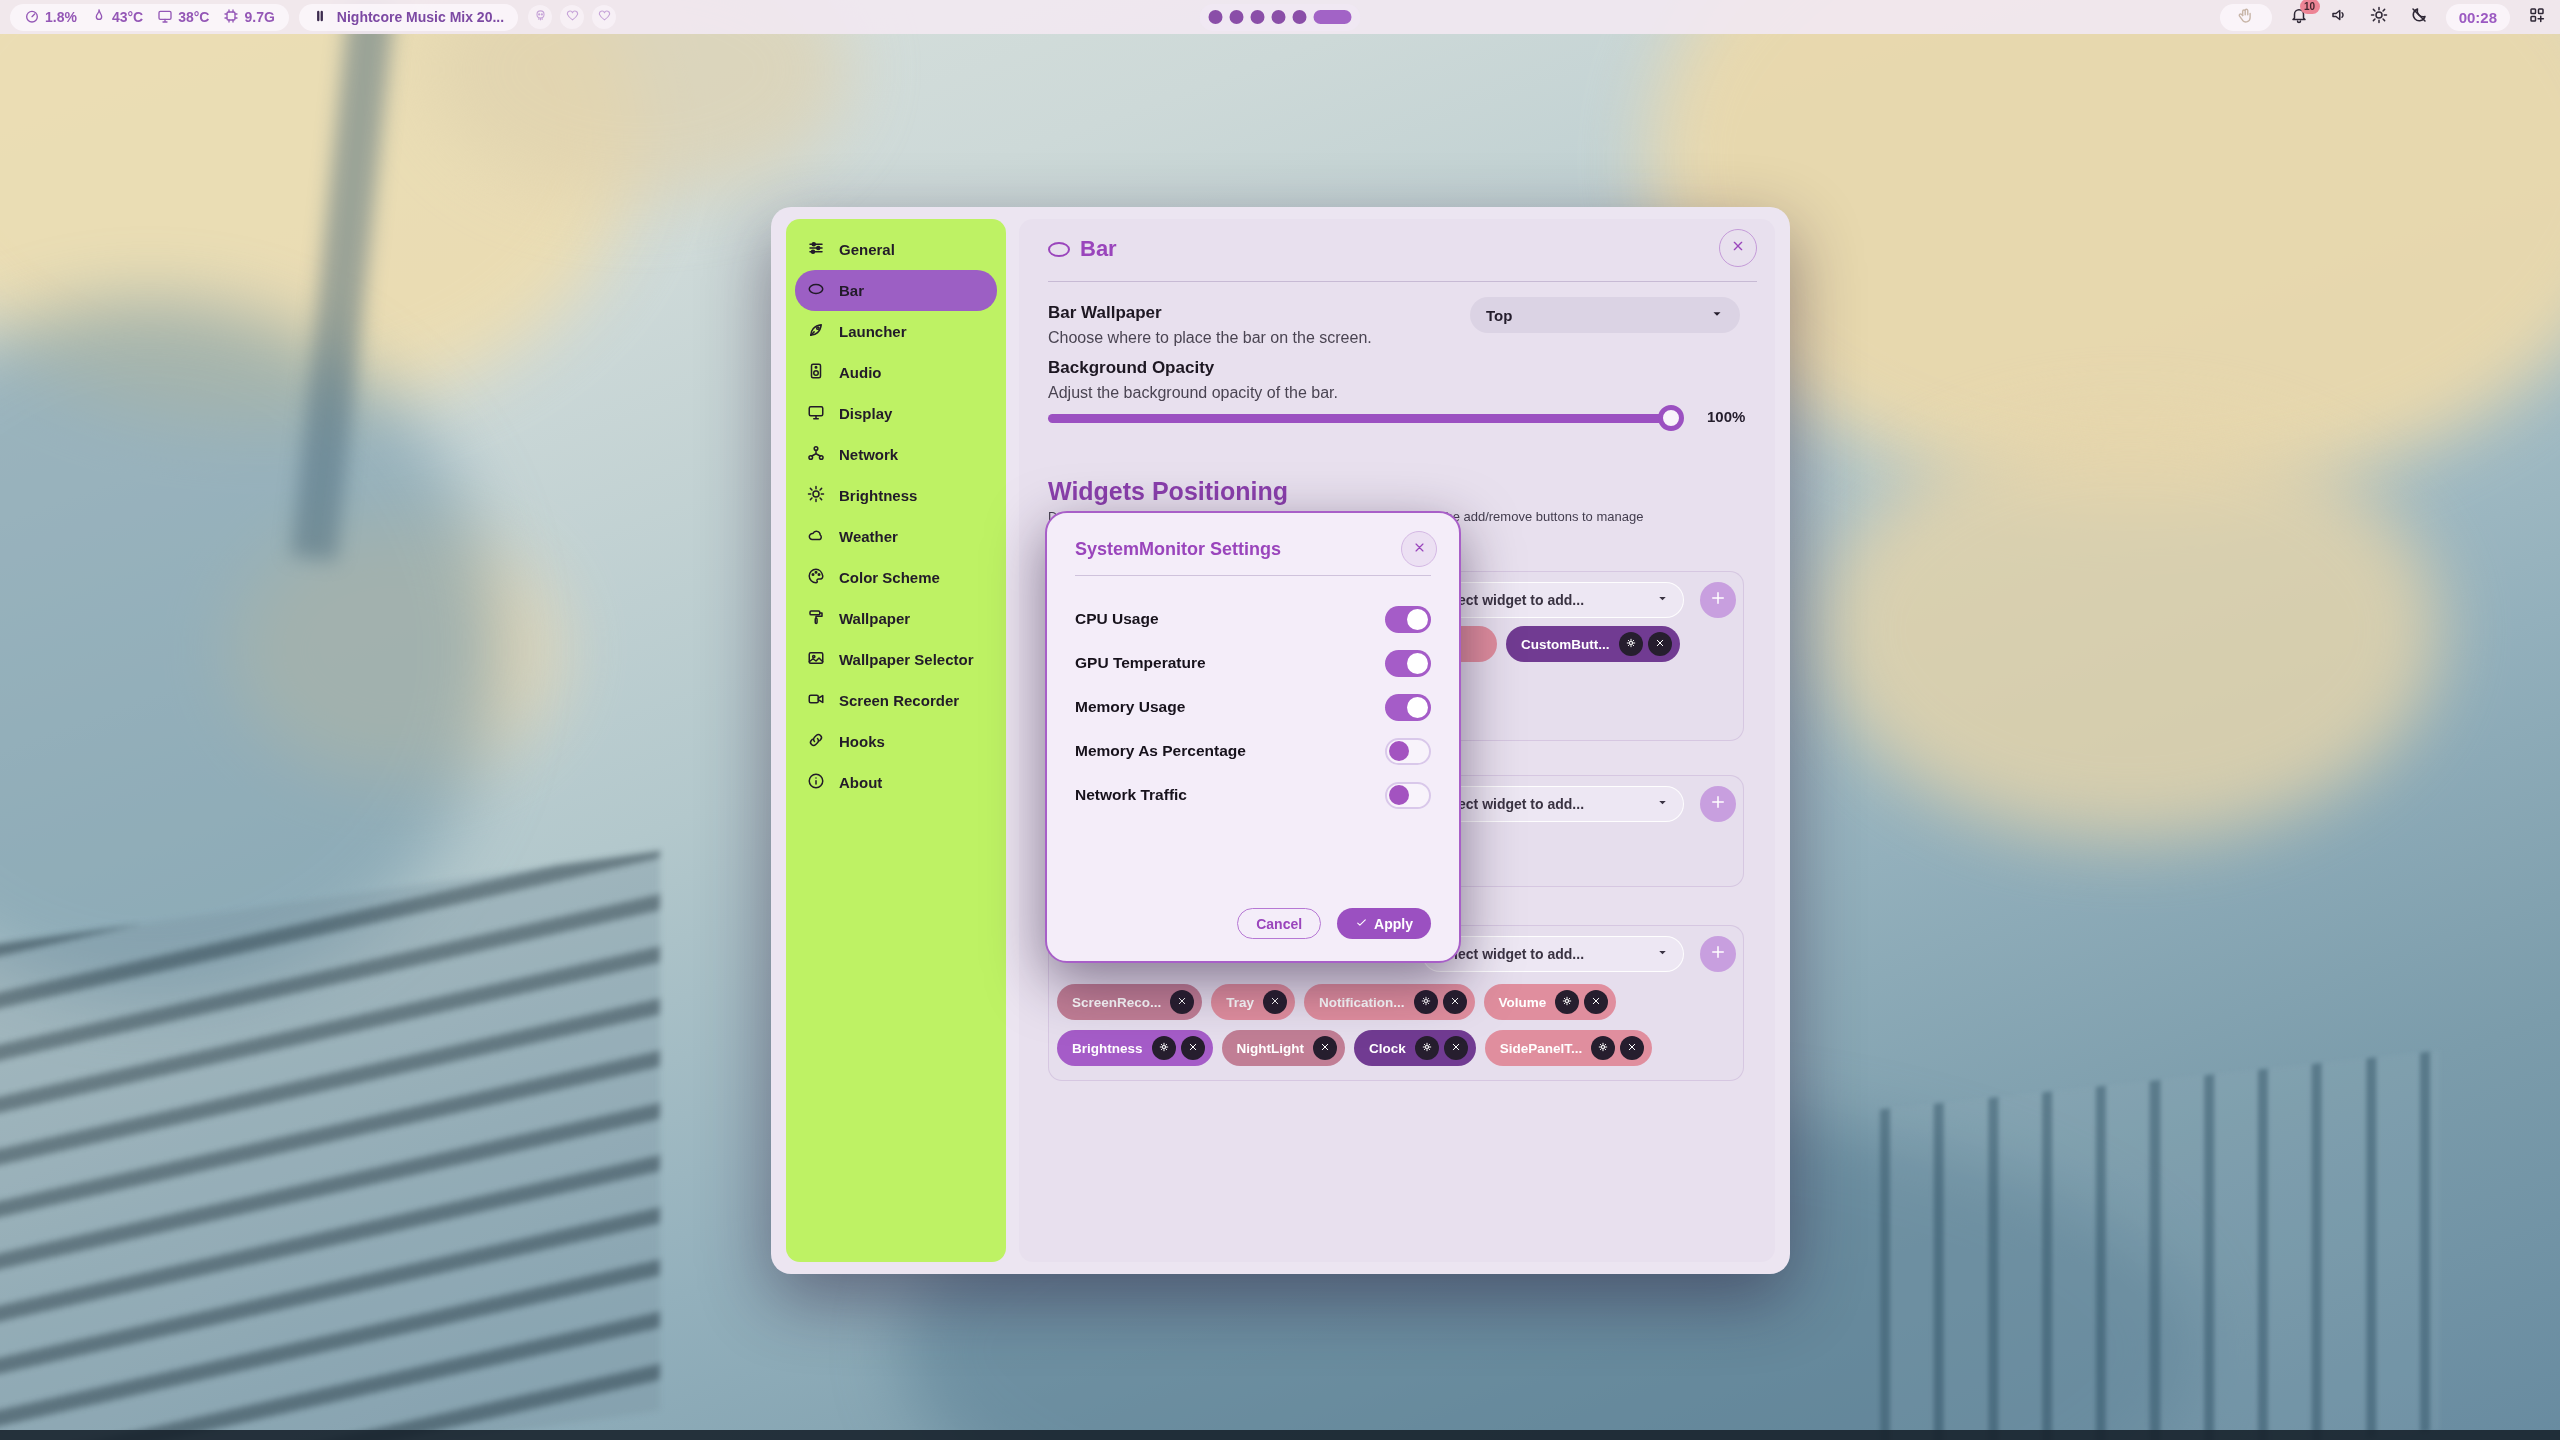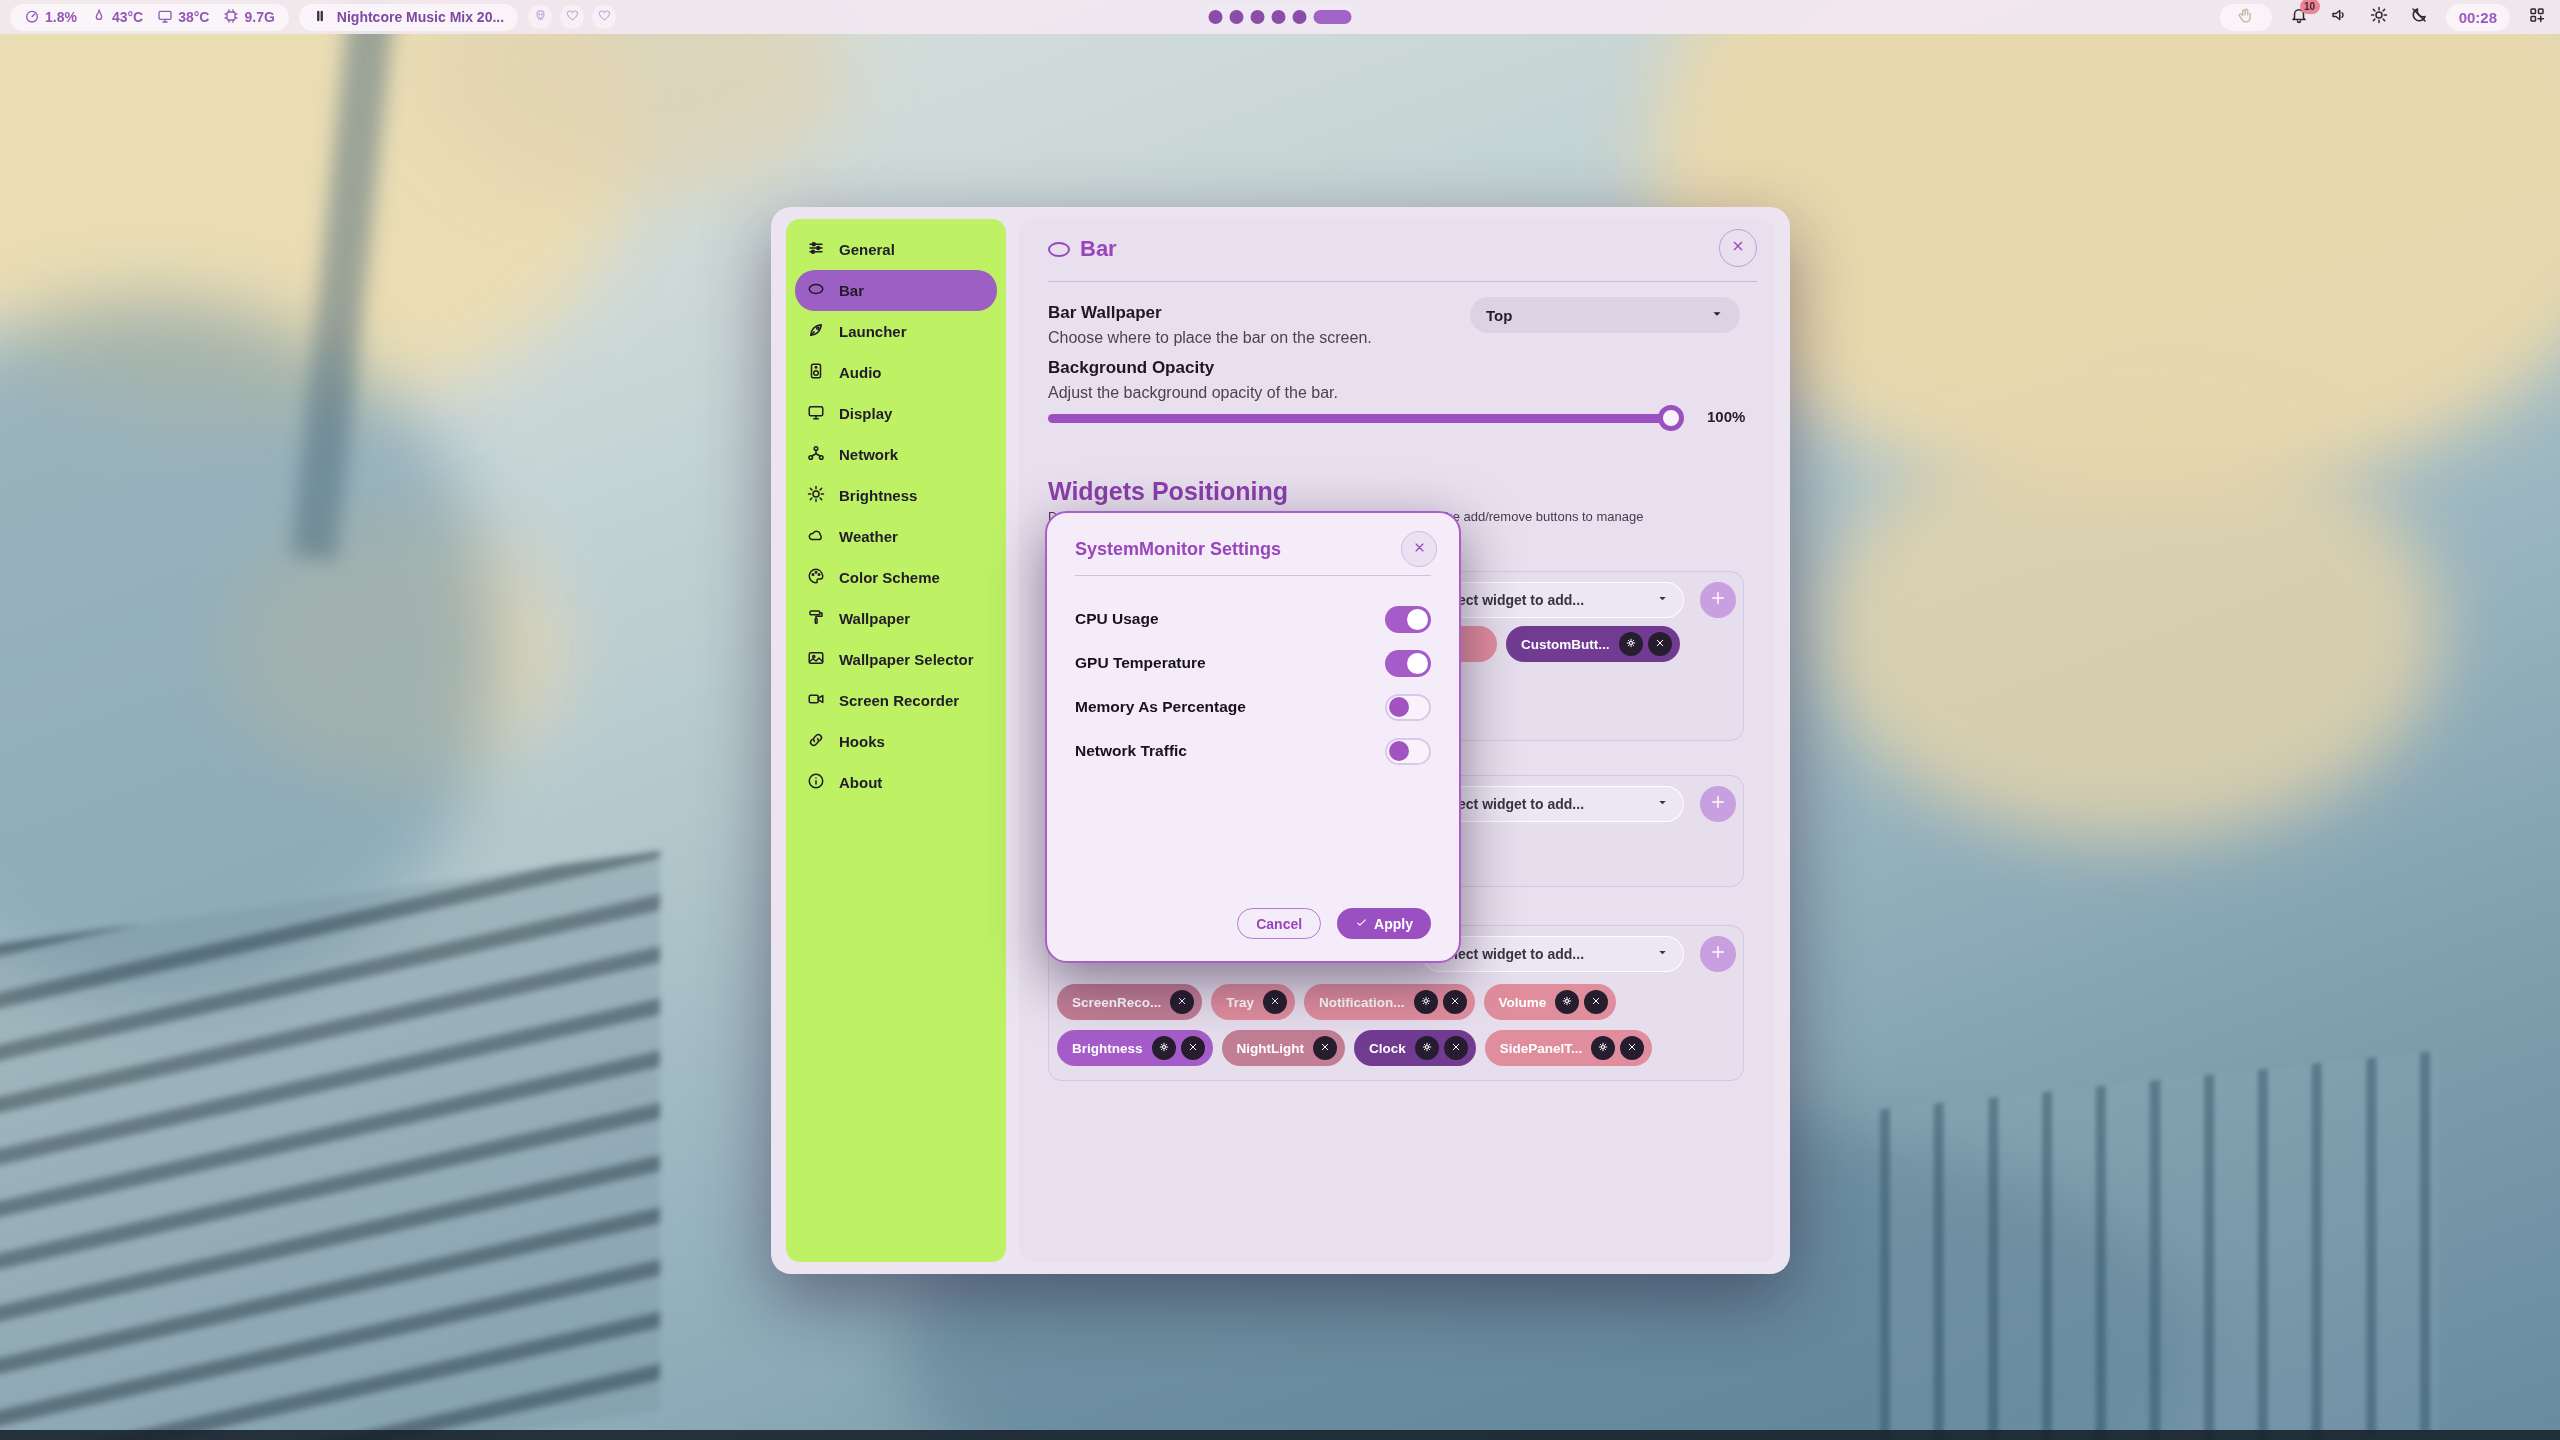--- a/index.html
+++ b/index.html
@@ -587,20 +587,26 @@
             <span class="knob"></span>
           </span>
         </div>
         <div class="m-row">
           <span class="m-lbl">GPU Temperature</span>
           <span class="toggle on">
             <span class="knob"></span>
           </span>
         </div>
         <div class="m-row">
+          <span class="m-lbl">Memory Usage</span>
+          <span class="toggle on">
+            <span class="knob"></span>
+          </span>
+        </div>
+        <div class="m-row">
           <span class="m-lbl">Memory As Percentage</span>
           <span class="toggle off">
             <span class="knob"></span>
           </span>
         </div>
         <div class="m-row">
           <span class="m-lbl">Network Traffic</span>
           <span class="toggle off">
             <span class="knob"></span>
           </span>

